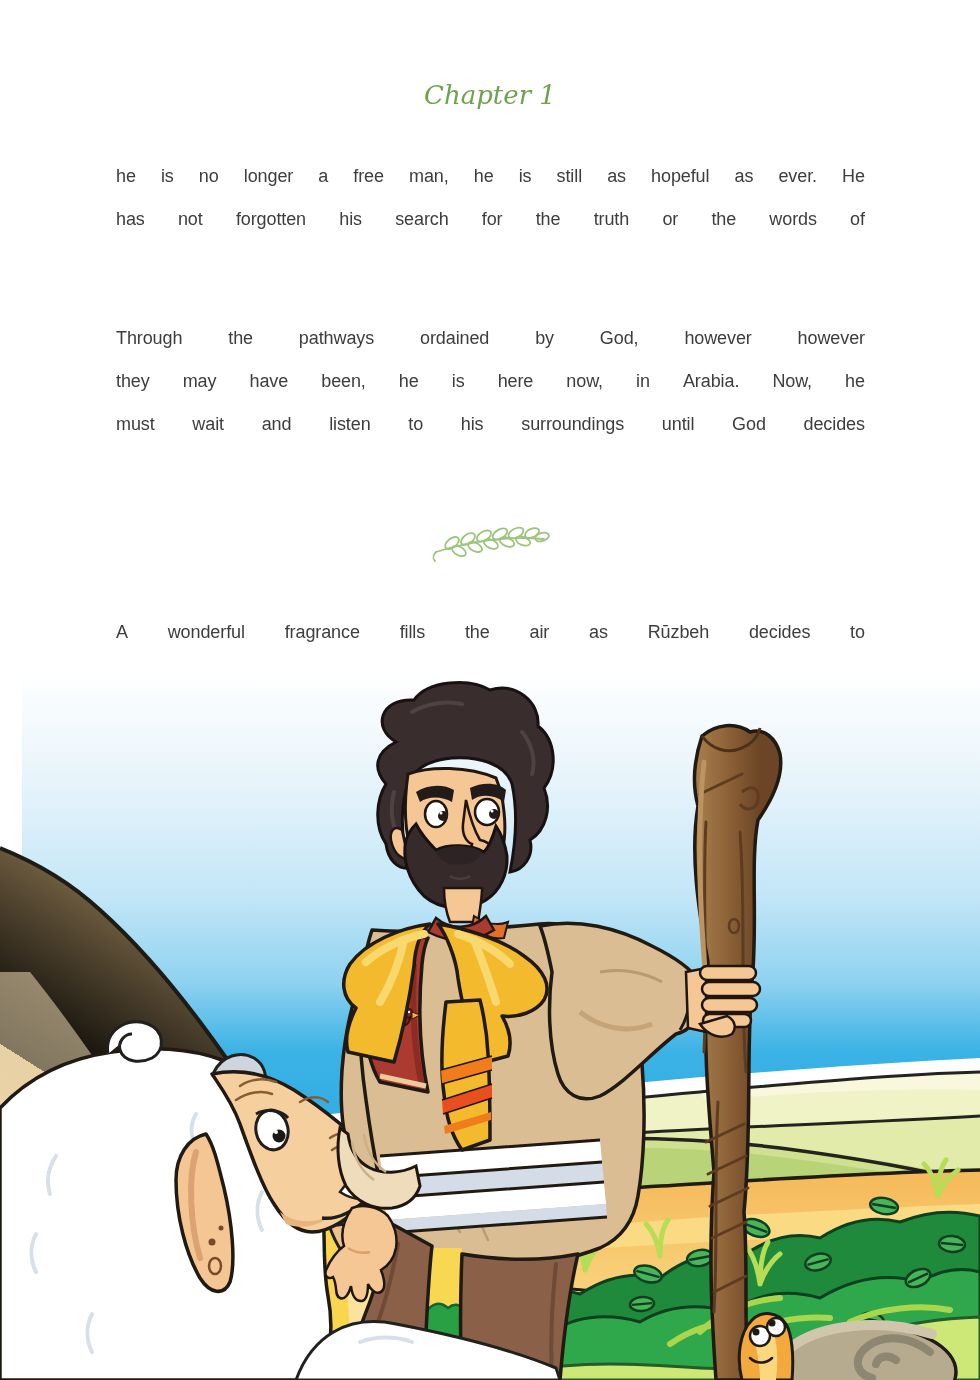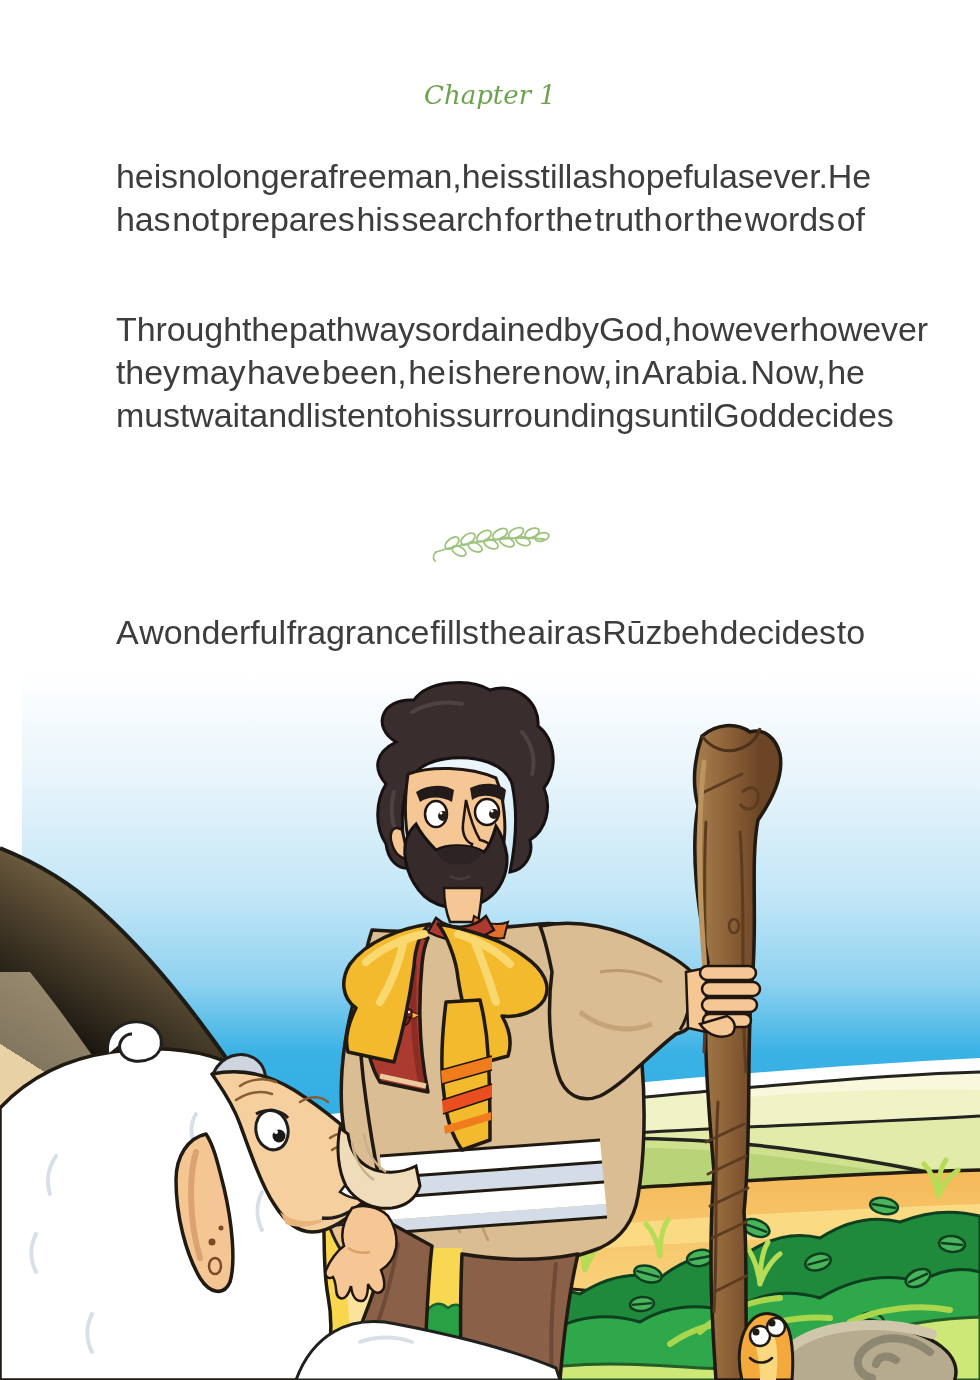--- a/index.html
+++ b/index.html
@@ -14,25 +14,25 @@
     position:absolute;top:80px;left:0;width:980px;
     text-align:center;
     font-family:"DejaVu Serif","Liberation Serif",serif;
     font-style:italic;
     font-size:26px;
     color:var(--chapter-green,#6fa24e);
   }
   .para{
     position:absolute;left:116px;width:749px;
     color:var(--body-text,#3e3d3c);
-    font-size:34px;
+    font-size:18px;
     letter-spacing:-0.1px;
   }
   .p1{top:155px}
-  .p2{top:308px}
+  .p2{top:317px}
   .p3{top:611px}
   .line{height:43px;line-height:43px;white-space:nowrap;}
   .line.jl{display:flex;justify-content:space-between;}
   .divider{
     position:absolute;top:520px;left:430px;width:120px;height:44px;
   }
   .illustration{
     position:absolute;top:672px;left:0;width:980px;height:708px;
   }
   
@@ -71,21 +71,21 @@
         <span>still</span>
         <span>as</span>
         <span>hopeful</span>
         <span>as</span>
         <span>ever.</span>
         <span>He</span>
       </div>
       <div class="line jl">
         <span>has</span>
         <span>not</span>
-        <span>prepares</span>
+        <span>forgotten</span>
         <span>his</span>
         <span>search</span>
         <span>for</span>
         <span>the</span>
         <span>truth</span>
         <span>or</span>
         <span>the</span>
         <span>words</span>
         <span>of</span>
       </div>

